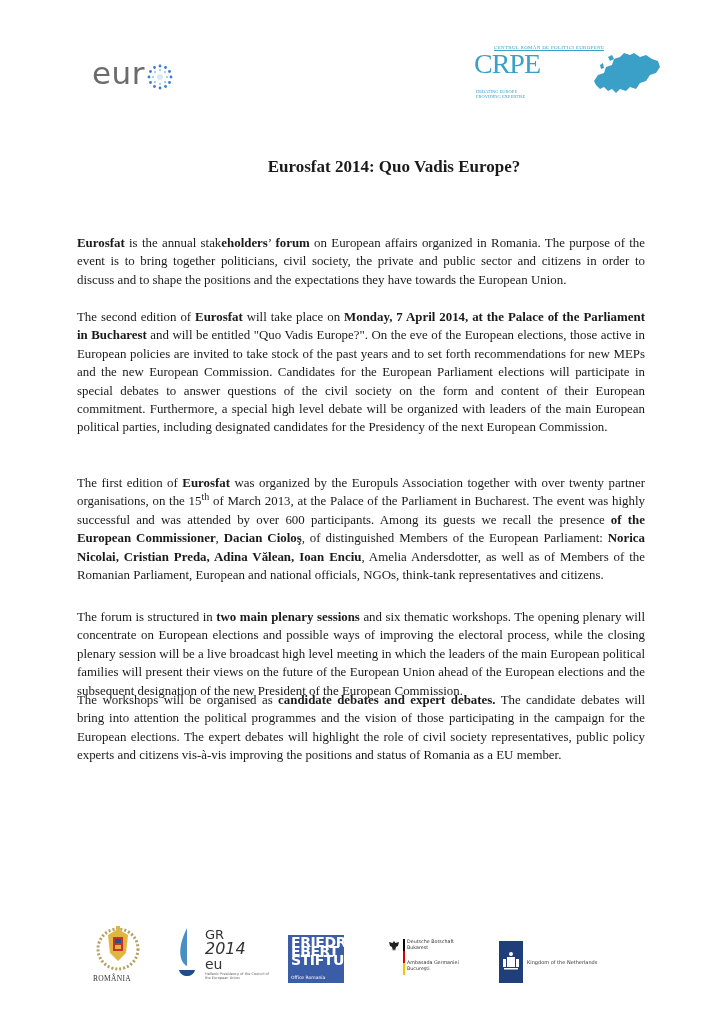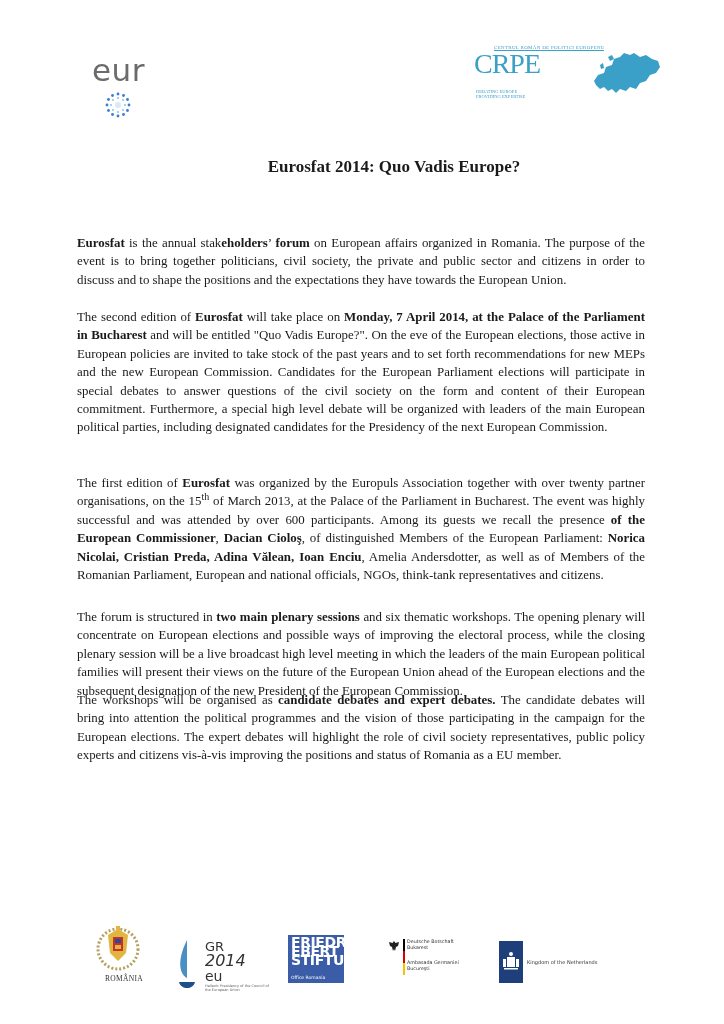--- a/index.html
+++ b/index.html
@@ -1,21 +1,21 @@
 <!DOCTYPE html>
 <html><head>
 <meta charset="utf-8">
 <style>
   html, body { margin: 0; padding: 0; background: #ffffff; }
   body { width: 724px; height: 1024px; position: relative; overflow: hidden;
          font-family: "Liberation Serif", "DejaVu Serif", serif; color: #1a1a1a; }
 
   
   .logo-europuls { position: absolute; left: 92px; top: 52px; height: 42px; display: flex; align-items: center;
-                   font-family: "DejaVu Sans", "Liberation Sans", sans-serif; font-size: 31px; color: #6b6b6b; letter-spacing: 0.5px; flex-direction: column; }
+                   font-family: "DejaVu Sans", "Liberation Sans", sans-serif; font-size: 31px; color: #6b6b6b; letter-spacing: 0.5px; }
   .logo-europuls .eu-ring { display: inline-block; width: 26px; height: 26px; margin: 0 2px; position: relative; top: 1px; }
   .logo-crpe { position: absolute; left: 472px; top: 45px; width: 190px; height: 60px; }
   .crpe-top { position: absolute; left: 22px; top: 0; font-size: 5px; color: #3aa0c8; letter-spacing: 0.3px; white-space: nowrap; border-bottom: 1px solid #3aa0c8; }
   .crpe-letters { position: absolute; left: 2px; top: 3px; font-size: 28px; color: #3aa0c8; letter-spacing: -1px; font-family: "Liberation Serif", serif; }
   .crpe-sub { position: absolute; left: 4px; top: 44px; font-size: 4.5px; line-height: 5px; color: #3aa0c8; white-space: nowrap; }
   .crpe-map { position: absolute; left: 118px; top: 6px; width: 72px; height: 44px; }
 
   
   .doc-title { position: absolute; left: 0; width: 724px; top: 157px; text-align: center; font-weight: bold; font-size: 17px; }
 
@@ -23,23 +23,23 @@
   .para { position: absolute; left: 77px; width: 568px; font-size: 12.9px; line-height: 18.4px; text-align: justify; margin: 0; }
   .p1 { top: 234px; }
   .p2 { top: 308px; }
   .p3 { top: 474px; }
   .p4 { top: 608px; }
   .p5 { top: 677px; margin-top: 14px; }
   b { font-weight: bold; }
   sup { font-size: 10px; line-height: 0; }
 
   
-  .f-romania { position: absolute; left: 93px; top: 925px; width: 50px; height: 58px; text-align: right; }
+  .f-romania { position: absolute; left: 93px; top: 925px; width: 50px; height: 58px; text-align: left; }
   .f-romania .lbl { position: absolute; bottom: 0; left: 0; width: 50px; font-size: 7.5px; color: #333; letter-spacing: 0.3px; }
-  .f-gr { position: absolute; left: 175px; top: 928px; width: 90px; height: 56px; margin-top: 12px; }
+  .f-gr { position: absolute; left: 175px; top: 928px; width: 90px; height: 56px; }
   .f-gr .txt { position: absolute; left: 30px; top: 0; font-family: "DejaVu Sans", sans-serif; font-size: 13px; line-height: 13px; color: #333; }
   .f-gr .small { position: absolute; left: 30px; top: 44px; font-size: 3.5px; line-height: 4px; color: #666; white-space: nowrap; font-family: "DejaVu Sans", sans-serif; }
   .f-fes { position: absolute; left: 288px; top: 935px; width: 56px; height: 48px; background: #3b5da8; color: #fff;
            font-family: "DejaVu Sans", sans-serif; }
   .f-fes .name { position: absolute; left: 3px; top: 3px; font-size: 14px; line-height: 8.8px; font-weight: bold; letter-spacing: -0.4px; }
   .f-fes .office { position: absolute; left: 3px; bottom: 3px; font-size: 4.5px; }
   .f-de { position: absolute; left: 388px; top: 938px; width: 100px; height: 40px; }
   .f-de .eagle { position: absolute; left: 0; top: 2px; width: 12px; height: 12px; }
   .f-de .flag { position: absolute; left: 15px; top: 1px; width: 1.5px; height: 36px;
                 background: linear-gradient(#000 0 33%, #d00 33% 66%, #f5c400 66% 100%); }

